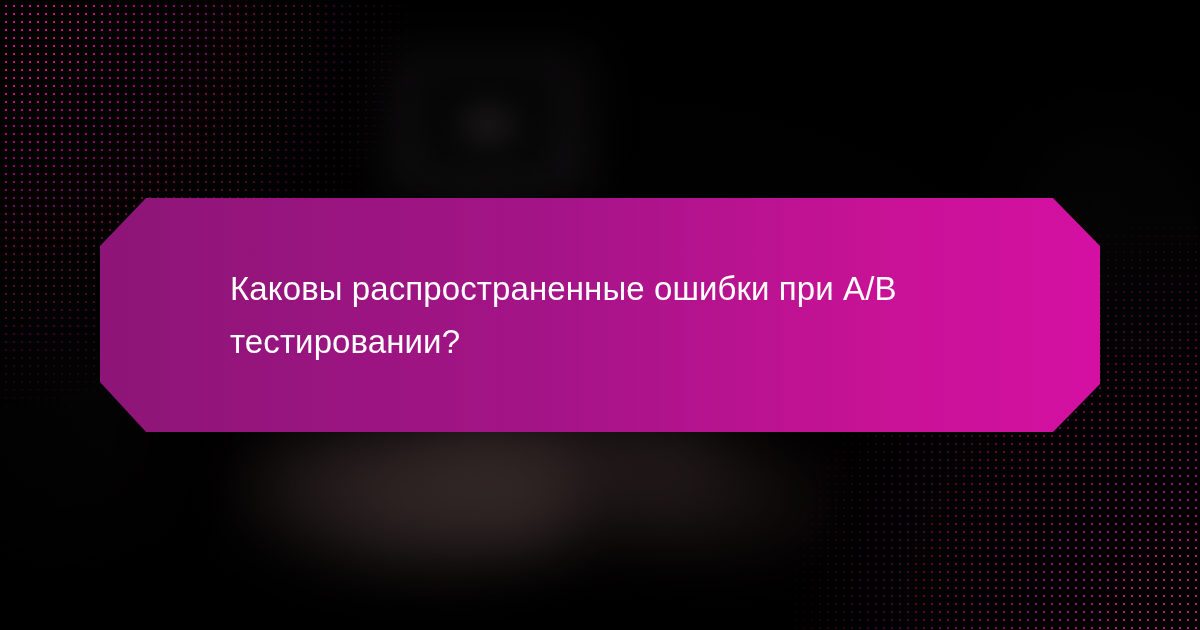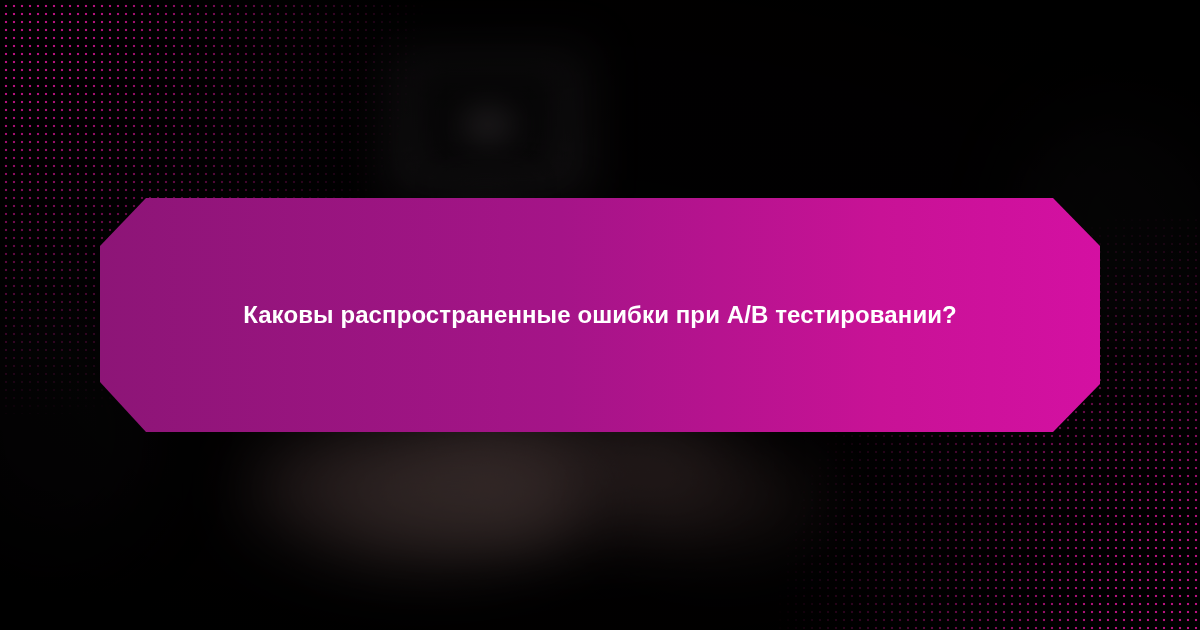--- a/index.html
+++ b/index.html
@@ -182,24 +182,24 @@
     display: flex;
     align-items: center;
     justify-content: center;
     box-sizing: border-box;
     padding: 0 120px;
   }
 
   .banner-title {
     color: #ffffff;
     font-family: "Liberation Sans", sans-serif;
-    font-size: 24px;
-    font-weight: 700;
+    font-size: 33px;
+    font-weight: 400;
     line-height: 1.62;
-    text-align: right;
+    text-align: left;
     letter-spacing: .1px;
     max-width: 740px;
     word-wrap: break-word;
   }
 </style>
 </head>
 <body>
 
 <div id="card">
 

